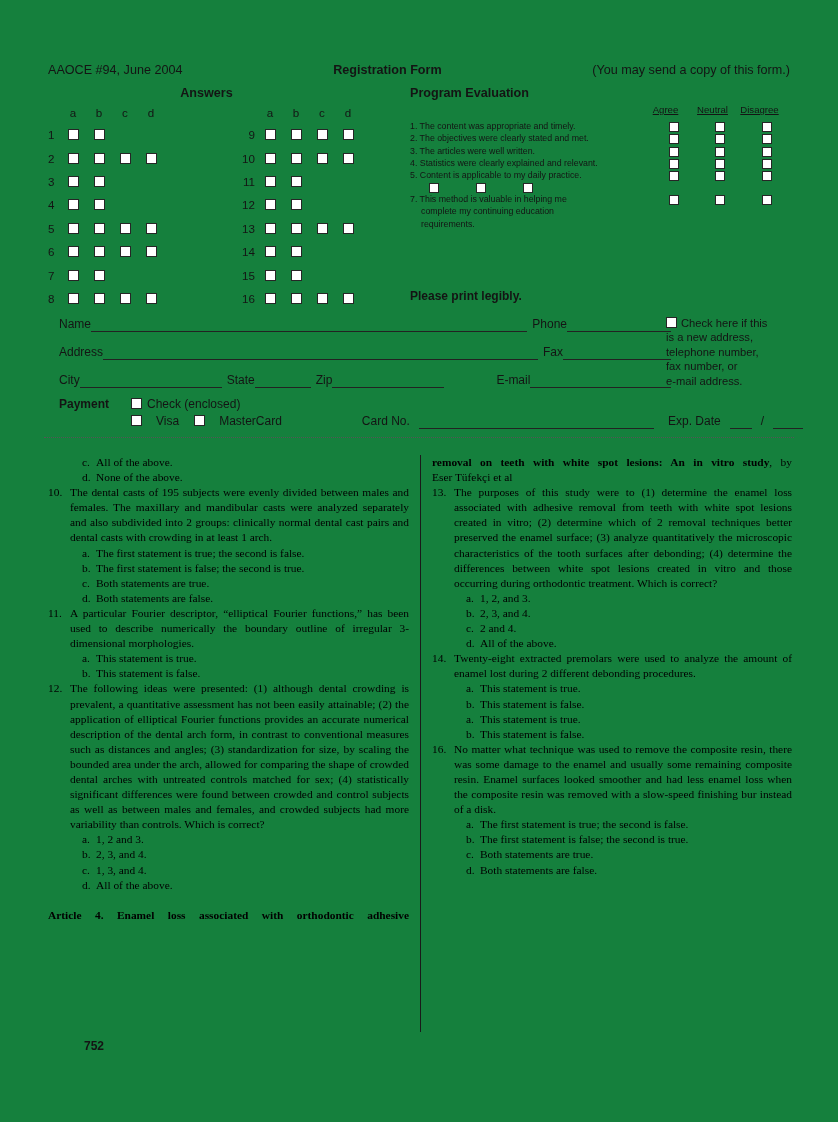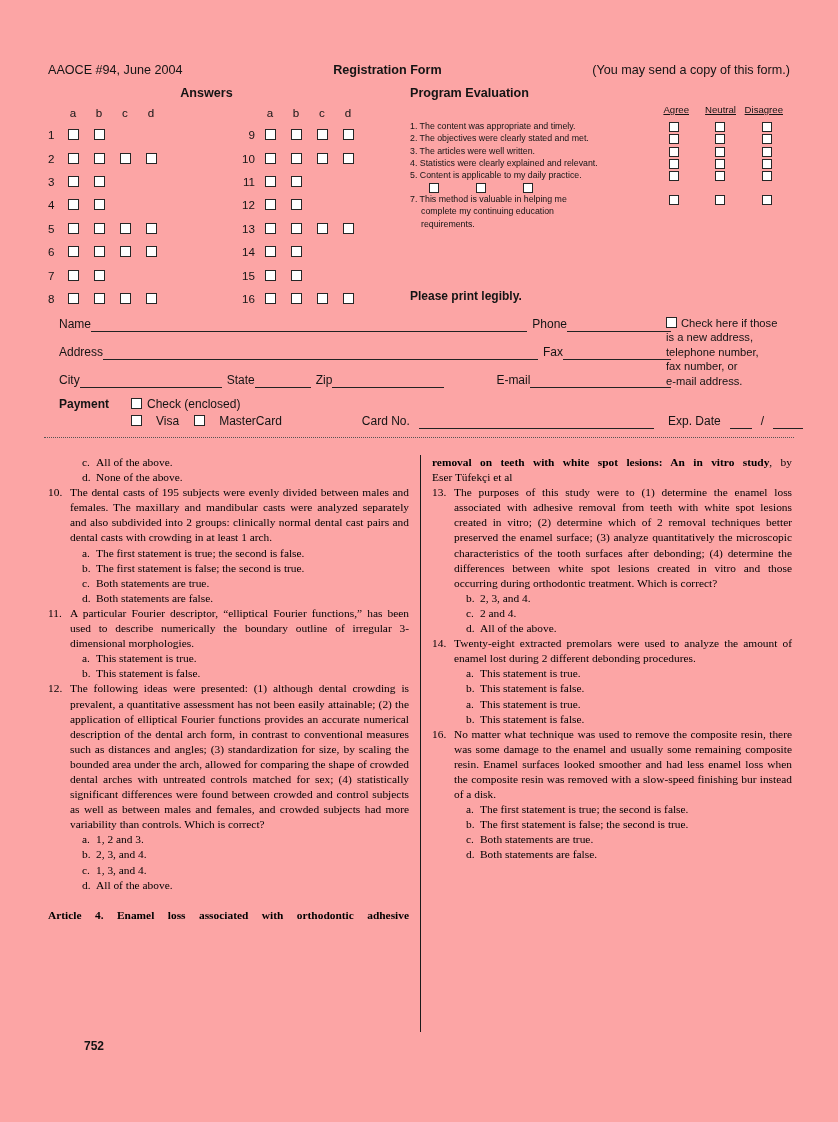--- a/index.html
+++ b/index.html
@@ -1,16 +1,16 @@
 <!DOCTYPE html>
 <html><head>
 <meta charset="utf-8">
 <style>
   html,body{margin:0;padding:0;background:#ffffff;}
-  .page{position:relative;width:838px;height:1122px;background:#fca5a5;
+  .page{position:relative;width:838px;height:1122px;background:#15803d;
         font-family:"Liberation Sans",sans-serif;color:#141414;overflow:hidden;}
 
   
   .header{position:absolute;top:63px;left:48px;right:48px;display:flex;
           justify-content:space-between;align-items:baseline;font-size:12.6px;}
   .header .h-title{font-weight:bold;}
   .header .h-note{}
 
   
   .answers-title{position:absolute;top:86px;left:48px;width:317px;text-align:center;
@@ -29,21 +29,21 @@
   .ans-cell{width:26px;display:flex;justify-content:center;}
   .ans-letter{display:block;text-align:center;}
 
   .cb{display:inline-block;width:9px;height:9px;border:1.3px solid #262626;background:#fff;flex:none;}
   .cb-sm{width:8px;height:8px;border-width:1.1px;}
 
   
   .eval-block{position:absolute;left:410px;top:104px;width:380px;font-size:8.8px;line-height:12.2px;}
   .ev-headers{display:flex;margin-bottom:4px;font-size:9.6px;}
   .ev-spacer{width:232px;display:inline-block;}
-  .ev-hcell{width:47px;text-align:right;text-decoration:underline;}
+  .ev-hcell{width:47px;text-align:center;text-decoration:underline;}
   .ev-row{display:flex;align-items:flex-start;}
   .ev-text{width:232px;padding-left:11px;text-indent:-11px;}
   .ev-cell{width:47px;display:flex;justify-content:center;padding-top:2px;}
 
   .print-note{position:absolute;left:410px;top:289px;font-weight:bold;font-size:12px;}
 
   
   .c-row{position:absolute;left:48px;display:flex;align-items:center;font-size:12px;
          height:16px;line-height:15px;white-space:nowrap;margin-left:11px;}
   .fline{display:inline-block;height:15px;border-bottom:1.1px solid #222;}
@@ -433,21 +433,21 @@
     <span class="lpad">State</span>
     <span class="fline" style="width:56px;"></span>
     <span class="lpad">Zip</span>
     <span class="fline" style="width:112px;"></span>
     <span class="spacer" style="width:52px;"></span>
     <span>E-mail</span>
     <span class="fline grow"></span>
   </div>
 
   <div class="addr-note">
-    <div><span class="cb"></span><span>Check here if those</span></div>
+    <div><span class="cb"></span><span>Check here if this</span></div>
     <div>is a new address,</div>
     <div>telephone number,</div>
     <div>fax number, or</div>
     <div>e-mail address.</div>
   </div>
 
   <div class="c-row pay-row" style="top:396px;">
     <span class="pay-label">Payment</span>
     <span class="cb"></span>
     <span class="opt-label">Check (enclosed)</span>
@@ -485,20 +485,21 @@
       <div class="opt"><span class="optletter">b.</span>2, 3, and 4.</div>
       <div class="opt"><span class="optletter">c.</span>1, 3, and 4.</div>
       <div class="opt"><span class="optletter">d.</span>All of the above.</div>
       <div class="article-heading">Article 4. Enamel loss associated with orthodontic adhesive</div>
     </div>
   <div class="vdivider"></div>
   <div id="quiz-right" class="quiz-col">
       <div class="byline-line1"><span class="bold">removal on teeth with white spot lesions: An in vitro study</span><span class="normal">, by</span></div>
       <div class="byline-author">Eser Tüfekçi et al</div>
       <div class="q"><span class="qnum">13.</span>The purposes of this study were to (1) determine the enamel loss associated with adhesive removal from teeth with white spot lesions created in vitro; (2) determine which of 2 removal techniques better preserved the enamel surface; (3) analyze quantitatively the microscopic characteristics of the tooth surfaces after debonding; (4) determine the differences between white spot lesions created in vitro and those occurring during orthodontic treatment. Which is correct?</div>
+      <div class="opt"><span class="optletter">a.</span>1, 2, and 3.</div>
       <div class="opt"><span class="optletter">b.</span>2, 3, and 4.</div>
       <div class="opt"><span class="optletter">c.</span>2 and 4.</div>
       <div class="opt"><span class="optletter">d.</span>All of the above.</div>
       <div class="q"><span class="qnum">14.</span>Twenty-eight extracted premolars were used to analyze the amount of enamel lost during 2 different debonding procedures.</div>
       <div class="opt"><span class="optletter">a.</span>This statement is true.</div>
       <div class="opt"><span class="optletter">b.</span>This statement is false.</div>
       <div class="opt"><span class="optletter">a.</span>This statement is true.</div>
       <div class="opt"><span class="optletter">b.</span>This statement is false.</div>
       <div class="q"><span class="qnum">16.</span>No matter what technique was used to remove the composite resin, there was some damage to the enamel and usually some remaining composite resin. Enamel surfaces looked smoother and had less enamel loss when the composite resin was removed with a slow-speed finishing bur instead of a disk.</div>
       <div class="opt"><span class="optletter">a.</span>The first statement is true; the second is false.</div>

